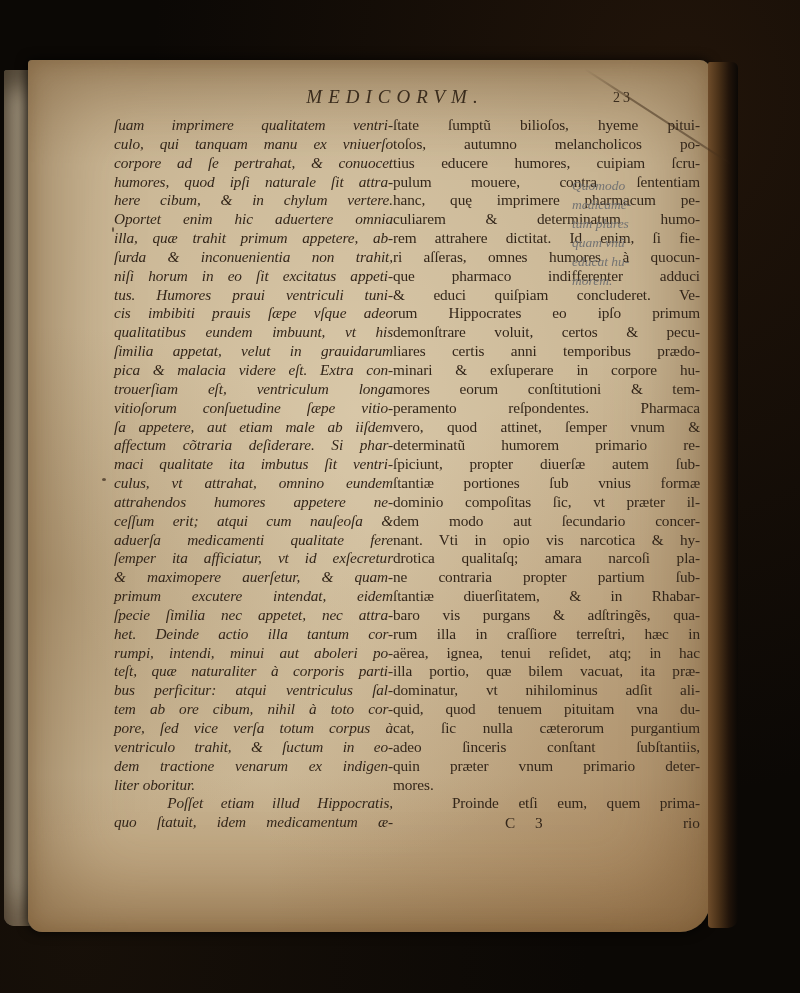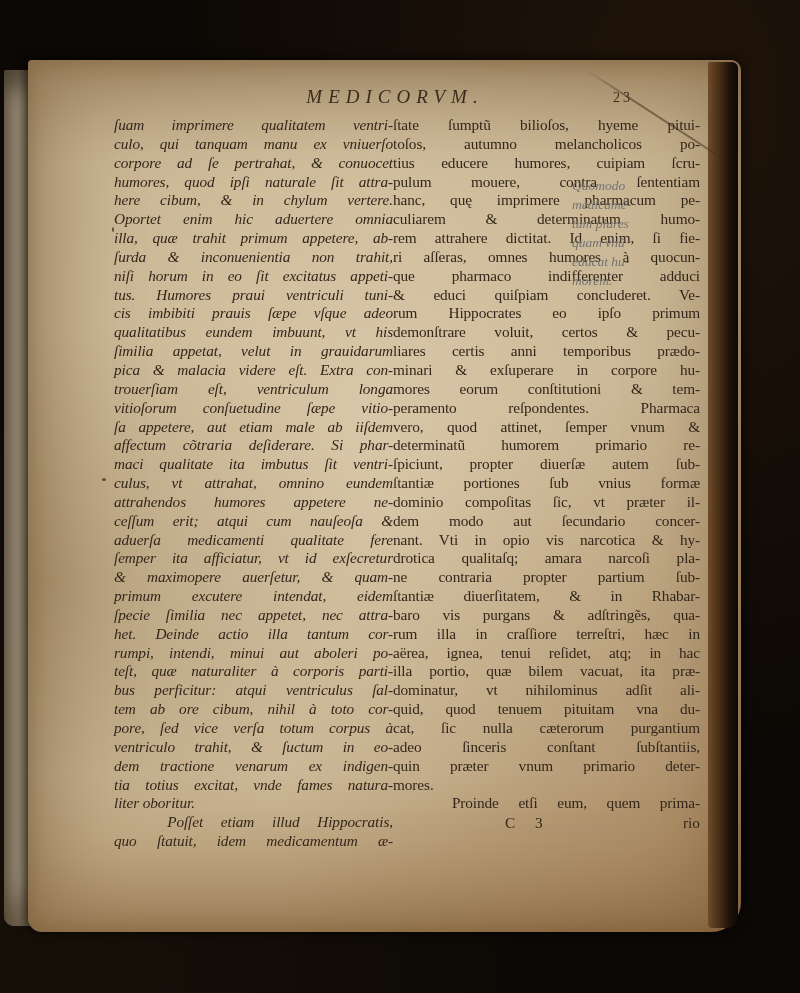--- a/index.html
+++ b/index.html
@@ -32,21 +32,20 @@
       radial-gradient(ellipse at 96% 92%, rgba(130,85,40,0.38), transparent 45%),
       radial-gradient(ellipse at 3% 60%, rgba(125,95,55,0.25), transparent 35%),
       linear-gradient(to bottom, rgba(120,85,45,0.18), transparent 12%, transparent 82%, rgba(140,95,45,0.35)),
       #c9b593;
     border-radius:4px 10px 30px 14px;
     box-shadow:
       inset 0 0 85px 18px rgba(100,70,35,0.5),
       inset 0 0 18px 4px rgba(120,85,45,0.35),
       0 0 12px rgba(0,0,0,0.8);
     color:#33261a;
-    padding-left:31px;
   }
   
   .fore-edge{
     position:absolute;left:708px;top:62px;width:30px;height:866px;
     background:linear-gradient(to right,#6e4c2a 0%, #4a3118 35%, #21140a 70%, #0b0805 100%);
     border-radius:2px 6px 10px 4px;
   }
   .crease{
     position:absolute;left:585px;top:68px;width:175px;height:2px;
     background:linear-gradient(to right, transparent, rgba(70,50,30,0.55) 30%, rgba(60,42,25,0.5) 80%, transparent);
@@ -128,21 +127,20 @@
       <div class="tline">primum excutere intendat, eidem</div>
       <div class="tline">ſpecie ſimilia nec appetet, nec attra-</div>
       <div class="tline">het. Deinde actio illa tantum cor-</div>
       <div class="tline">rumpi, intendi, minui aut aboleri po-</div>
       <div class="tline">teſt, quæ naturaliter à corporis parti-</div>
       <div class="tline">bus perficitur: atqui ventriculus ſal-</div>
       <div class="tline">tem ab ore cibum, nihil à toto cor-</div>
       <div class="tline">pore, ſed vice verſa totum corpus à</div>
       <div class="tline">ventriculo trahit, &amp; ſuctum in eo-</div>
       <div class="tline">dem tractione venarum ex indigen-</div>
-      <div class="tline">tia totius excitat, vnde fames natura-</div>
       <div class="tline short">liter oboritur.</div>
       <div class="tline">&nbsp;&nbsp;&nbsp;Poſſet etiam illud Hippocratis,</div>
       <div class="tline">quo ſtatuit, idem medicamentum æ-</div>
     </div>
 
   <div class="col col-right">
     <div>
         <div class="tline">ſtate ſumptũ bilioſos, hyeme pitui-</div>
         <div class="tline">toſos, autumno melancholicos po-</div>
         <div class="tline">tius educere humores, cuipiam ſcru-</div>

